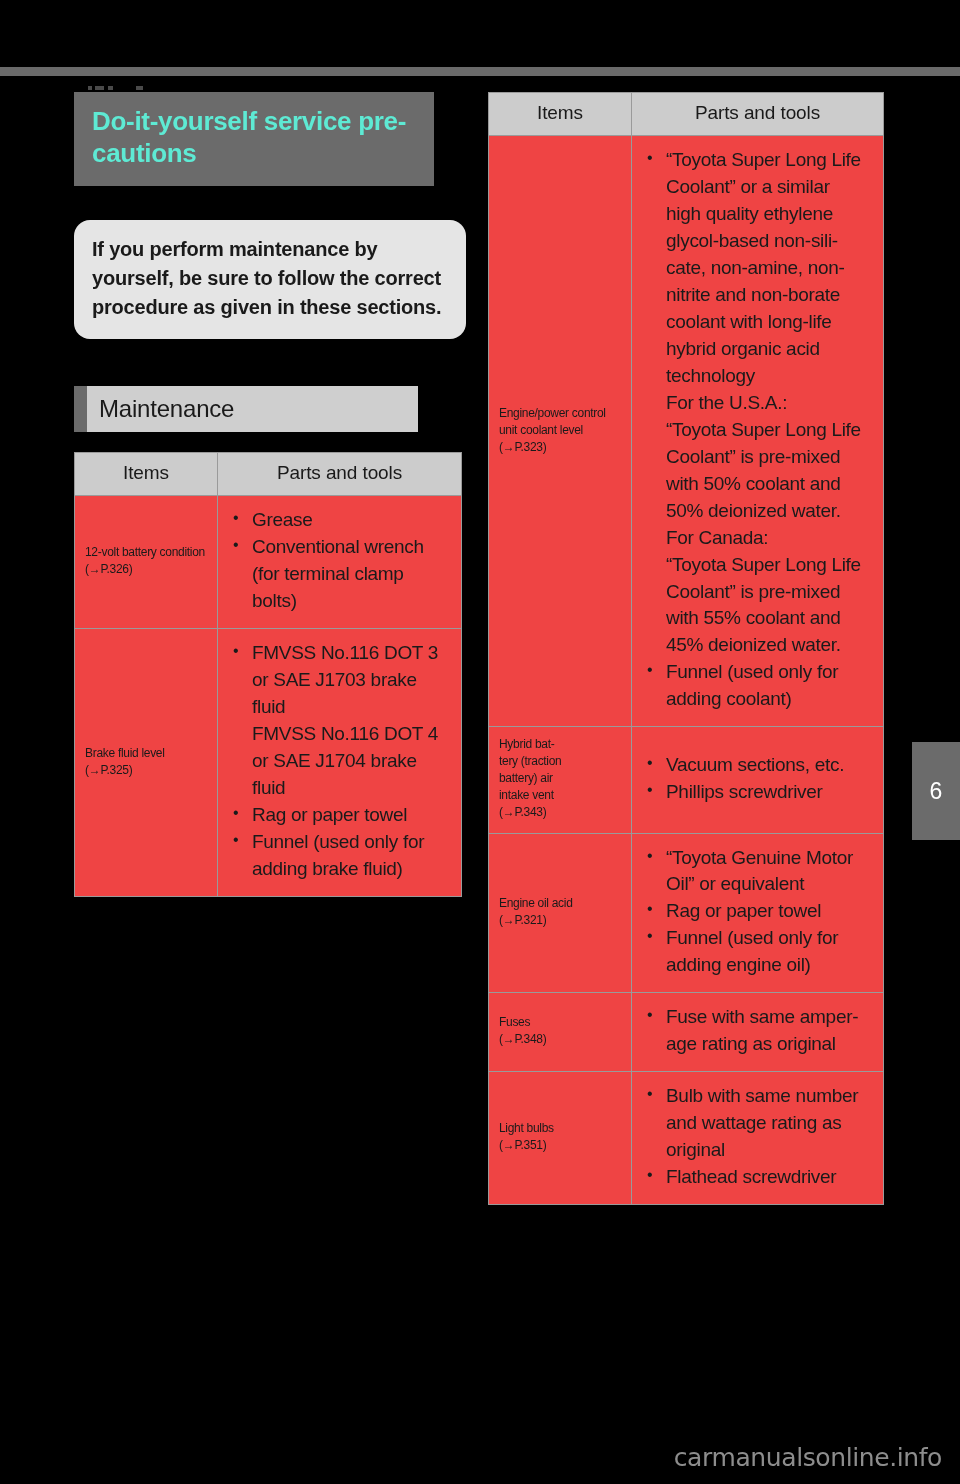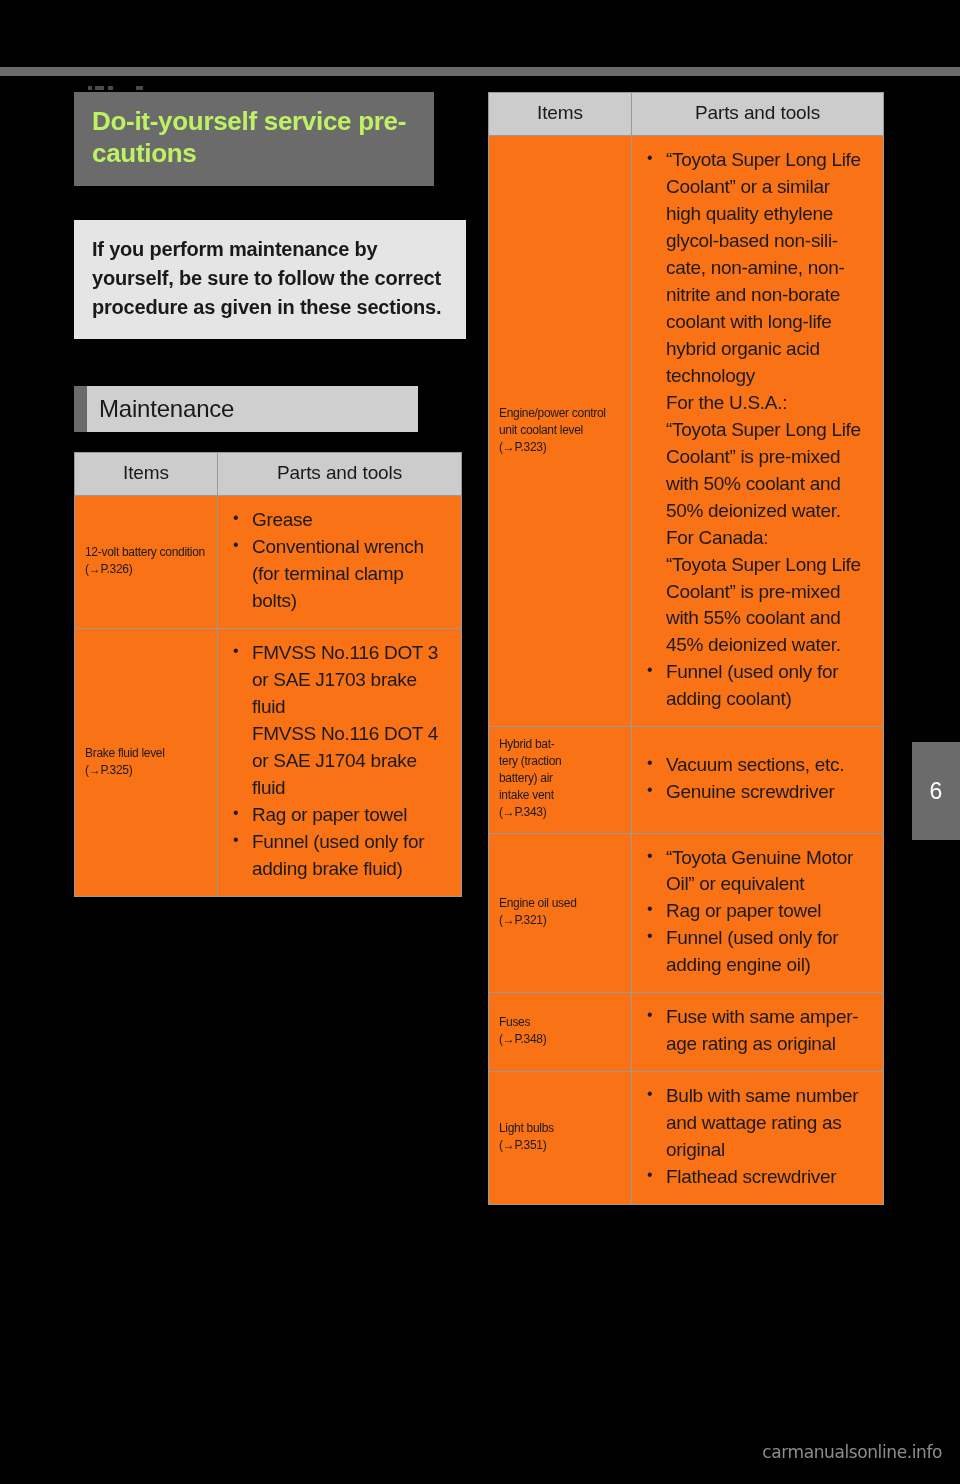--- a/index.html
+++ b/index.html
@@ -39,21 +39,21 @@
     position: absolute;
     left: 488px;
     top: 92px;
     width: 396px;
   }
 
   
   .chapter-banner {
     position: relative;
     background: #6b6b6b;
-    color: #bef264;
+    color: #5eead4;
     padding: 14px 16px 16px 18px;
     box-sizing: border-box;
     width: 360px;
   }
   .chapter-banner .ttl {
     font-size: 26px;
     font-weight: bold;
     line-height: 1.23;
     letter-spacing: -0.3px;
     margin: 0;
@@ -78,20 +78,21 @@
   .ghost-marks i:nth-child(3) { left: 20px; width: 5px; }
   .ghost-marks i:nth-child(4) { left: 48px; width: 7px; }
 
   
   .note-box {
     margin-top: 34px;
     background: #e5e5e5;
     padding: 15px 18px 18px 18px;
     box-sizing: border-box;
     width: 392px;
+    border-radius: 16px;
   }
   .note-box .note-text {
     font-size: 20px;
     font-weight: bold;
     line-height: 1.44;
     letter-spacing: -0.2px;
   }
 
   
   .section-bar {
@@ -112,21 +113,21 @@
     display: flex;
     align-items: center;
     padding-left: 12px;
     font-size: 24px;
     letter-spacing: -0.2px;
   }
 
   
   table.spec {
     border-collapse: collapse;
-    background: #f97316;
+    background: #ef4444;
     table-layout: fixed;
     border: 1px solid #9a9a9a;
   }
   table.spec.left  { margin-top: 20px; width: 388px; }
   table.spec.right { margin-top: 0;    width: 396px; }
 
   table.spec th, table.spec td {
     border: 1px solid #9a9a9a;
     vertical-align: middle;
     padding: 9px 8px 11px 10px;
@@ -192,23 +193,23 @@
     display: flex;
     align-items: center;
     justify-content: center;
     font-size: 23px;
   }
 
   
   .watermark {
     position: absolute;
     right: 18px;
-    bottom: 22px;
+    bottom: 12px;
     color: #8d8d8d;
-    font-size: 17px;
+    font-size: 25px;
     letter-spacing: -0.4px;
     font-family: "DejaVu Sans", sans-serif;
   }
 </style>
 </head>
 <body>
 
 <div class="top-rule"></div>
 
 <div class="col-left">
@@ -352,28 +353,28 @@
             <div>battery) air</div>
             <div>intake vent</div>
             <div class="arrow-ref">(→P.343)</div>
           </td>
           <td class="tools">
             <ul class="bul">
               <li>
                 <span class="cont">Vacuum sections, etc.</span>
               </li>
               <li>
-                <span class="cont">Genuine screwdriver</span>
-              </li>
-            </ul>
-          </td>
-        </tr>
-        <tr>
-          <td class="item">
-            <div>Engine oil used</div>
+                <span class="cont">Phillips screwdriver</span>
+              </li>
+            </ul>
+          </td>
+        </tr>
+        <tr>
+          <td class="item">
+            <div>Engine oil acid</div>
             <div class="arrow-ref">(→P.321)</div>
           </td>
           <td class="tools">
             <ul class="bul">
               <li>
                 <span class="cont">“Toyota Genuine Motor</span>
                 <span class="cont">Oil” or equivalent</span>
               </li>
               <li>
                 <span class="cont">Rag or paper towel</span>

